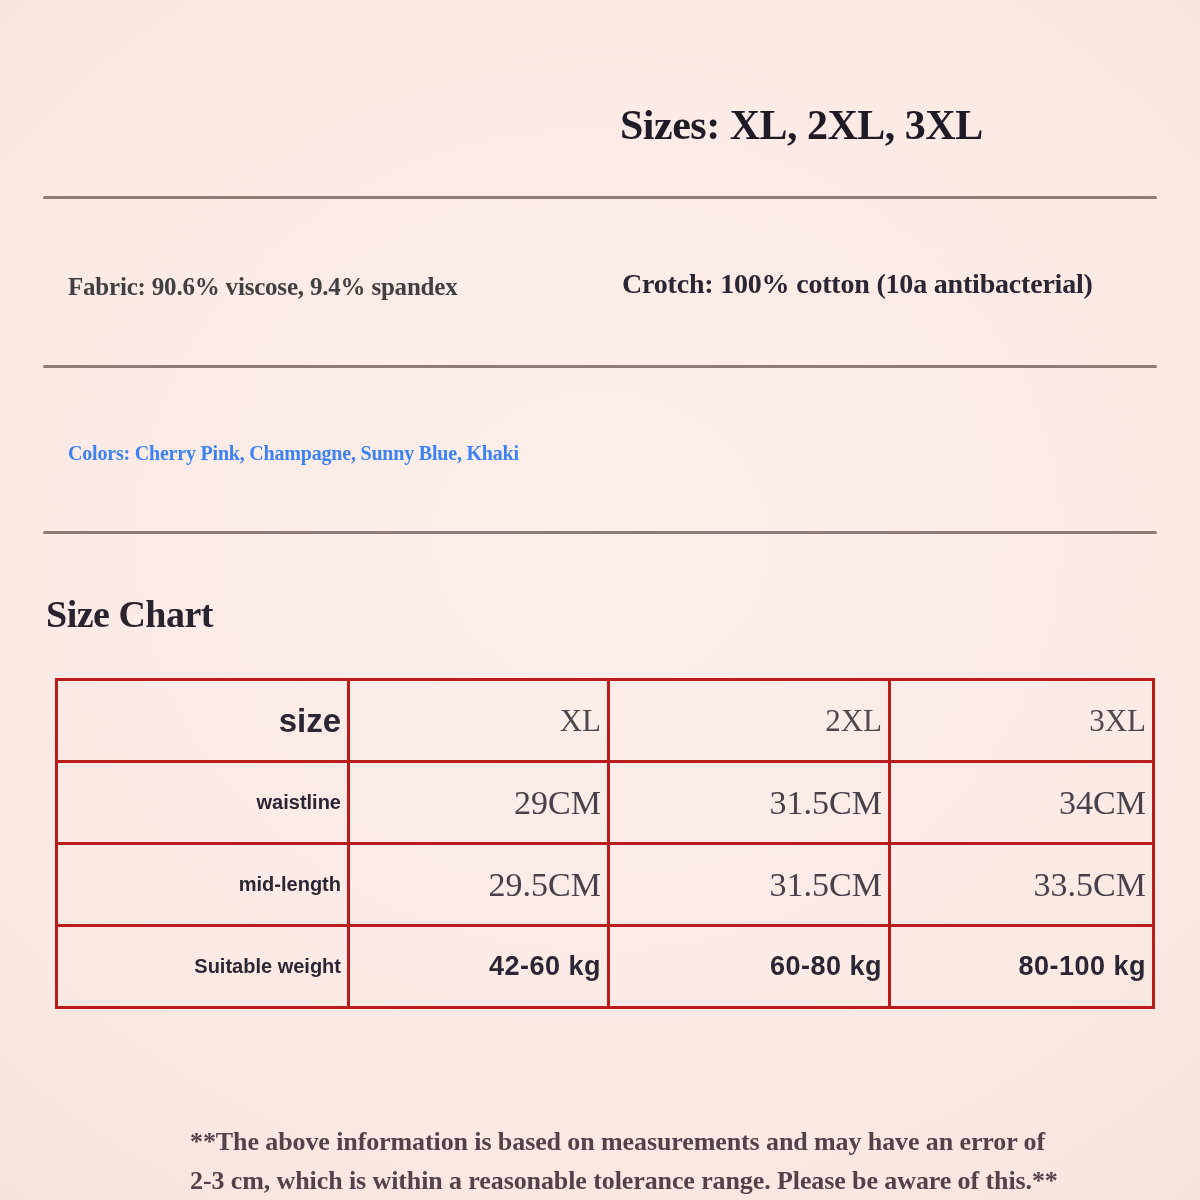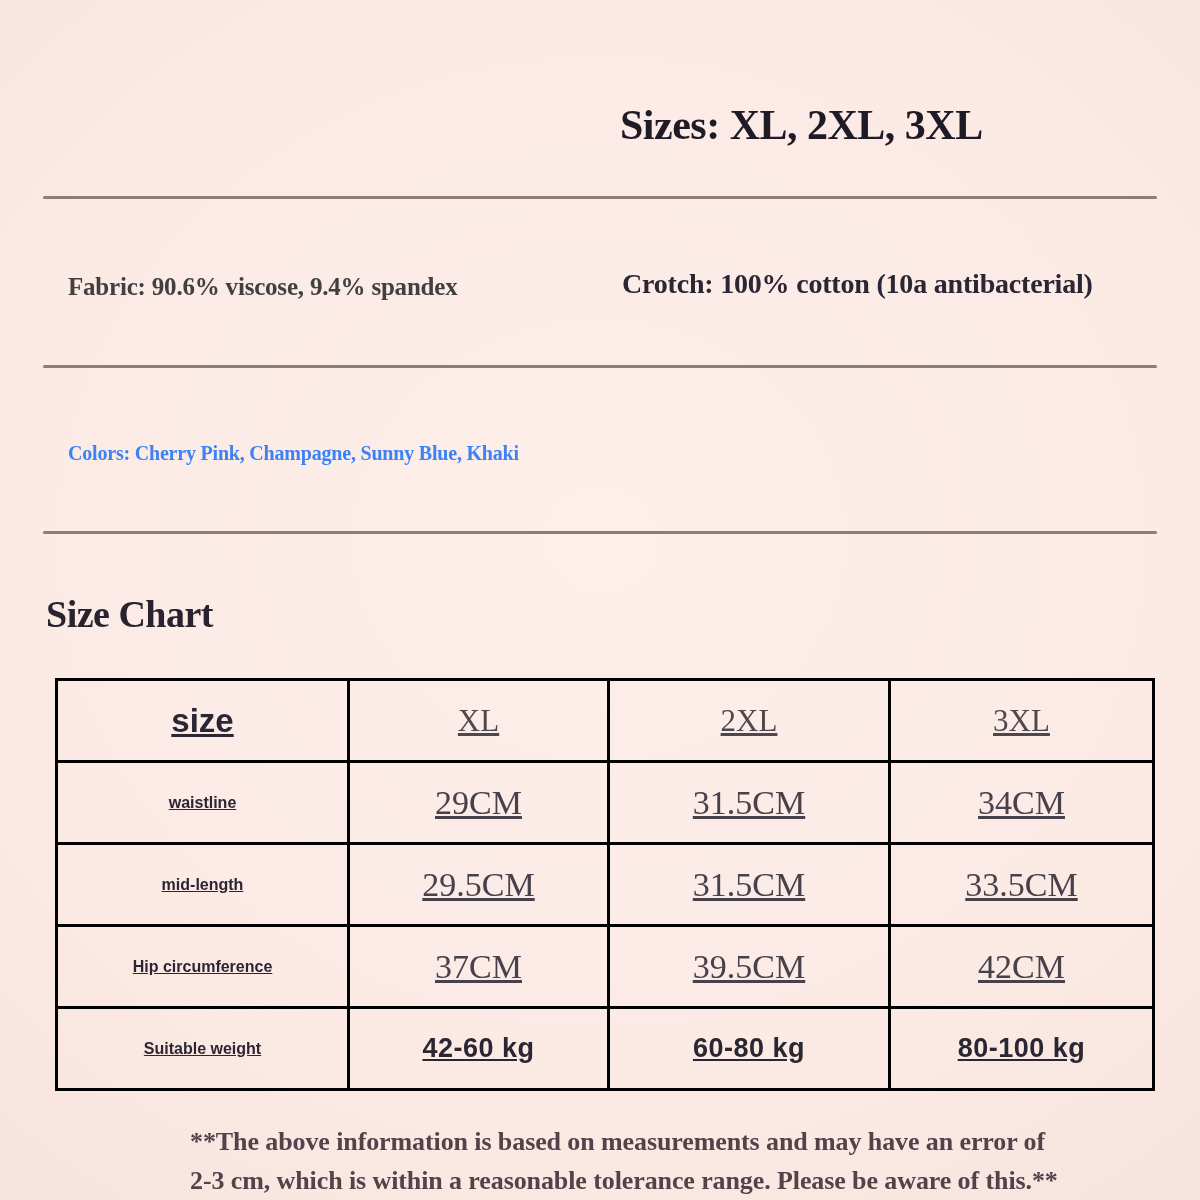--- a/index.html
+++ b/index.html
@@ -46,35 +46,35 @@
     font-size: 38px; font-weight: 800; letter-spacing: -0.5px;
     color: #28232f;
   }
 
   table.size-chart {
     position: absolute; top: 678px; left: 55px;
     width: 1097px; border-collapse: collapse;
     table-layout: fixed;
   }
   table.size-chart td, table.size-chart th {
-    border: 3px solid #000000;
-    text-align: center; vertical-align: middle;
-    height: 82px; padding: 0 6px; text-decoration: underline;
+    border: 3px solid #b91c1c;
+    text-align: right; vertical-align: middle;
+    height: 82px; padding: 0 6px;
   }
   .hdr-size {
     font-family: "Liberation Sans", sans-serif;
     font-size: 33px; font-weight: 800; color: #2b2633;
   }
   .hdr-col {
     font-family: "Liberation Serif", "DejaVu Serif", serif;
     font-size: 31px; font-weight: 400; color: #4d484d;
   }
   .row-label {
     font-family: "Liberation Sans", sans-serif;
-    font-size: 16px; font-weight: 800; color: #2b2633;
+    font-size: 20px; font-weight: 800; color: #2b2633;
   }
   .cell-serif {
     font-family: "Liberation Serif", "DejaVu Serif", serif;
     font-size: 34px; font-weight: 400; color: #46414a;
   }
   .cell-sans {
     font-family: "Liberation Sans", sans-serif;
     font-size: 27px; font-weight: 800; color: #2b2633; letter-spacing: 0.5px; margin-left: 8px;
   }
 
@@ -122,26 +122,20 @@
       <td class="cell-serif">31.5CM</td>
       <td class="cell-serif">34CM</td>
     </tr>
     <tr>
       <td class="row-label">mid-length</td>
       <td class="cell-serif">29.5CM</td>
       <td class="cell-serif">31.5CM</td>
       <td class="cell-serif">33.5CM</td>
     </tr>
     <tr>
-      <td class="row-label">Hip circumference</td>
-      <td class="cell-serif">37CM</td>
-      <td class="cell-serif">39.5CM</td>
-      <td class="cell-serif">42CM</td>
-    </tr>
-    <tr>
       <td class="row-label">Suitable weight</td>
       <td class="cell-sans">42-60 kg</td>
       <td class="cell-sans">60-80 kg</td>
       <td class="cell-sans">80-100 kg</td>
     </tr>
   </tbody>
 </table>
 
 <div class="abs footnote">**The above information is based on measurements and may have an error of 2-3 cm, which is within a reasonable tolerance range. Please be aware of this.**</div>
 

